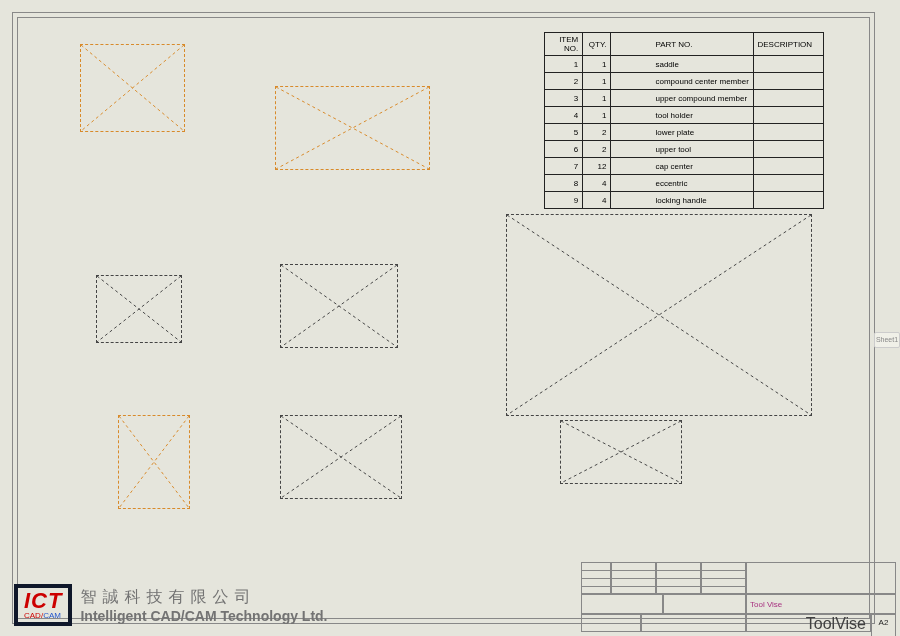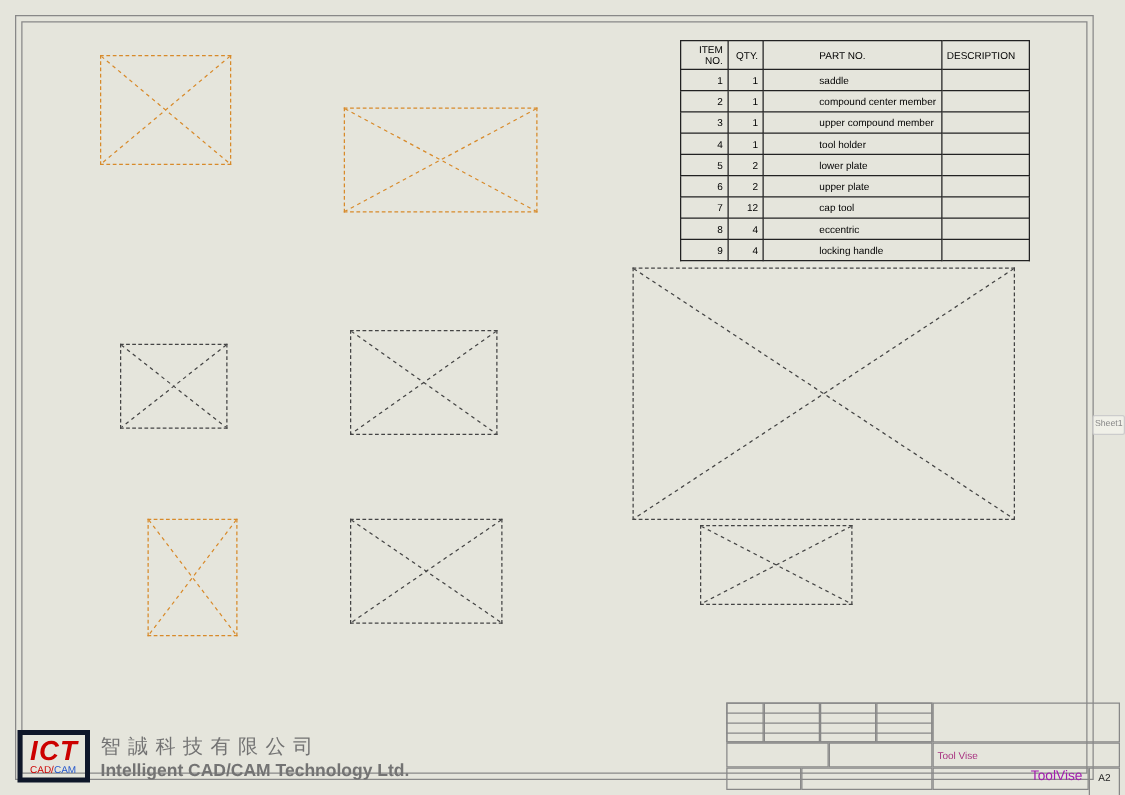--- a/index.html
+++ b/index.html
@@ -70,22 +70,22 @@
     height: 70px;
     font-size: 5px;
     color: #444;
   }
   .tb-grid {
     position: absolute;
     border: 1px solid #888;
     box-sizing: border-box;
   }
   .tb-big {
-    font-size: 11px;
-    color: #a21caf;
+    font-size: 16px;
+    color: #404040;
     text-align: right;
     padding-right: 8px;
   }
   .tb-med {
     font-size: 8px;
     color: #a83280;
   }
   .sheet-tab {
     position: absolute;
     right: 0px;
@@ -236,27 +236,27 @@
       </tr>
       <tr>
         <td class="col-item">5</td>
         <td class="col-qty">2</td>
         <td class="col-part">lower plate</td>
         <td class="col-desc"></td>
       </tr>
       <tr>
         <td class="col-item">6</td>
         <td class="col-qty">2</td>
-        <td class="col-part">upper plate</td>
+        <td class="col-part">upper tool</td>
         <td class="col-desc"></td>
       </tr>
       <tr>
         <td class="col-item">7</td>
         <td class="col-qty">12</td>
-        <td class="col-part">cap tool</td>
+        <td class="col-part">cap center</td>
         <td class="col-desc"></td>
       </tr>
       <tr>
         <td class="col-item">8</td>
         <td class="col-qty">4</td>
         <td class="col-part">eccentric</td>
         <td class="col-desc"></td>
       </tr>
       <tr>
         <td class="col-item">9</td>

